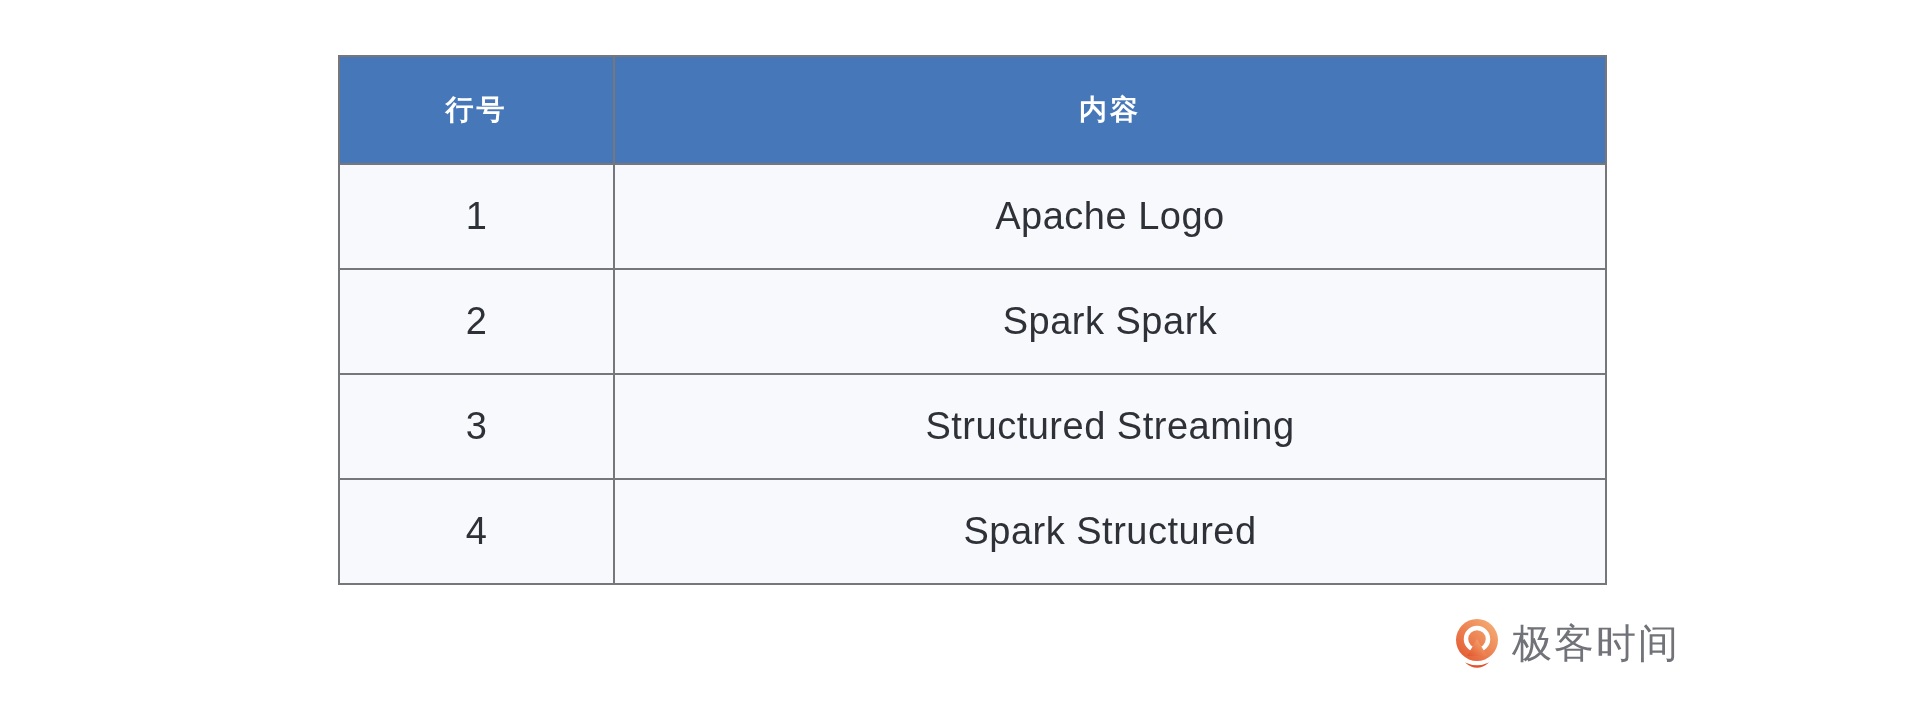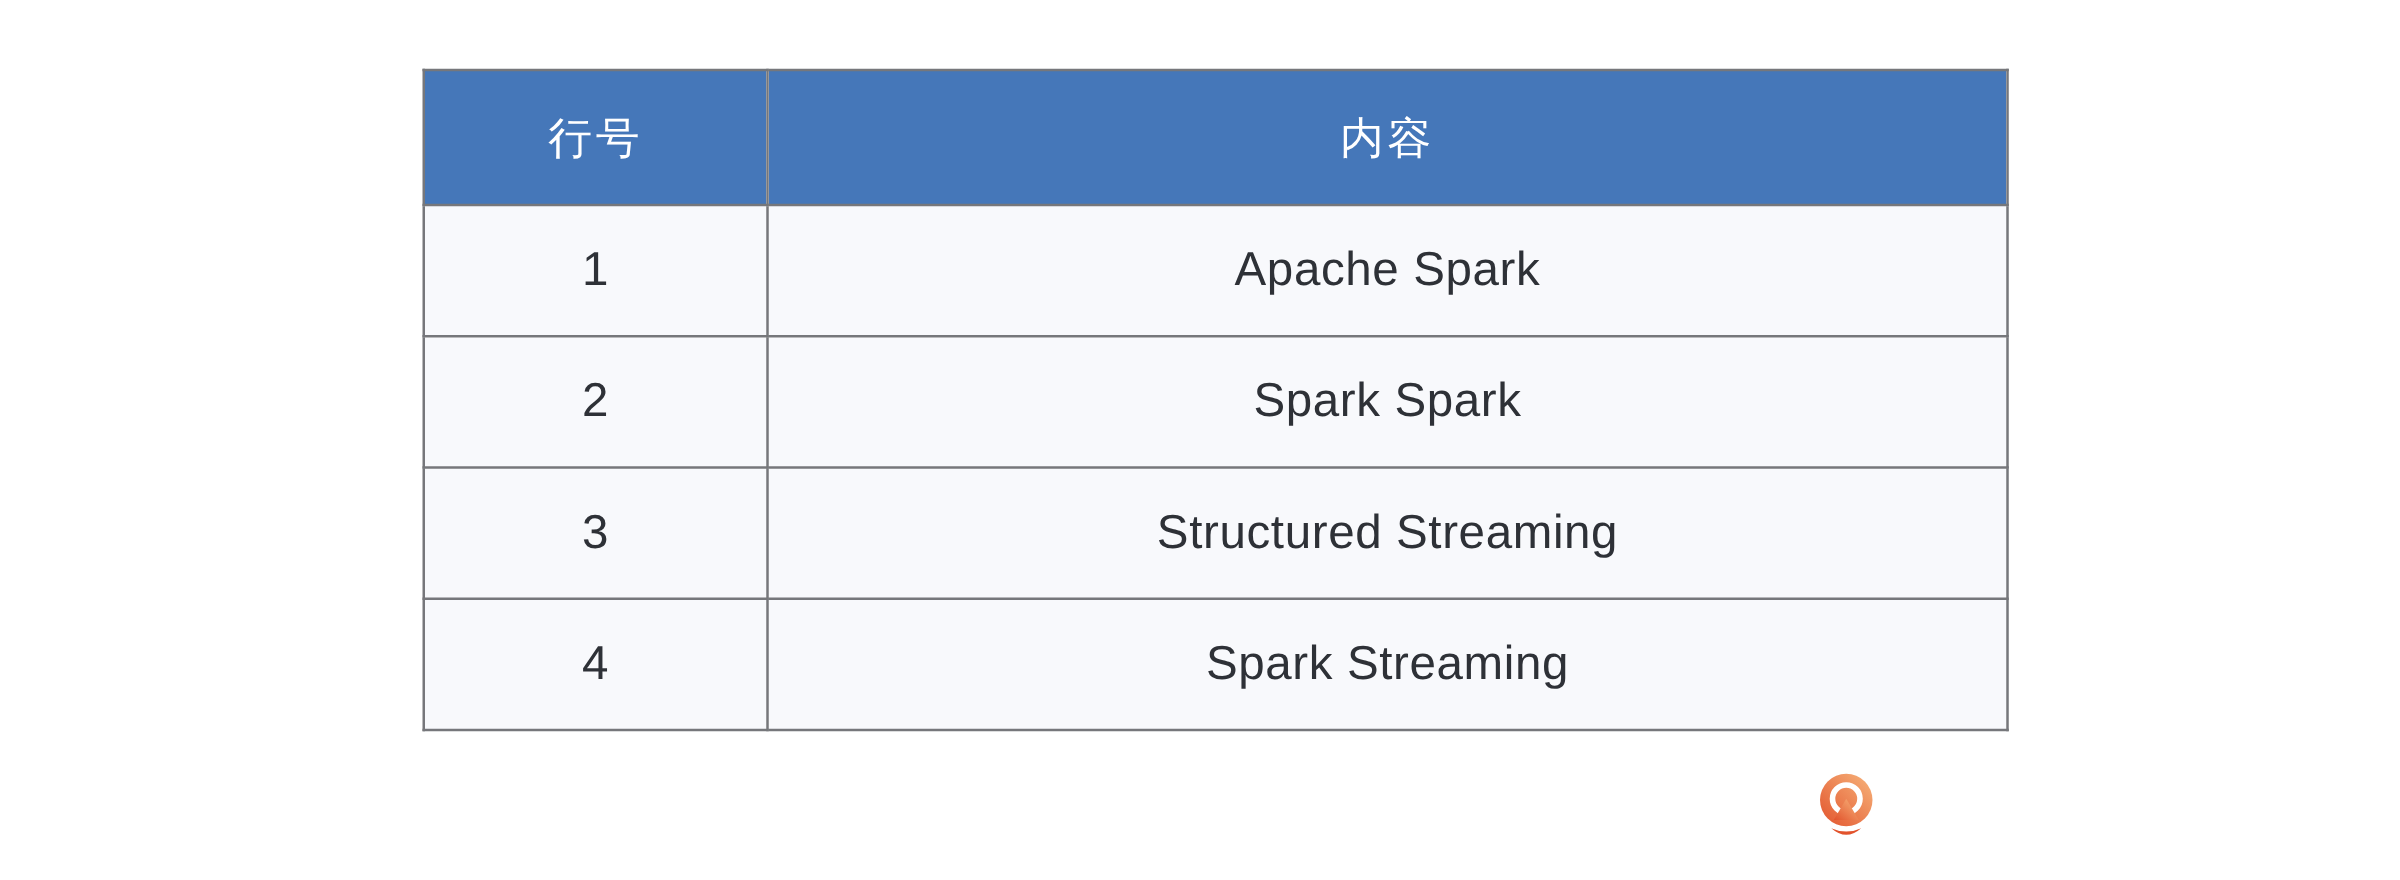--- a/index.html
+++ b/index.html
@@ -28,22 +28,22 @@
   .doc-table td {
     border: 2px solid #76777b;
     text-align: center;
     vertical-align: middle;
     padding: 0;
     overflow: hidden;
   }
   .doc-table thead th {
     background: #4577b9;
     color: #ffffff;
-    font-size: 35px;
-    font-weight: 400;
+    font-size: 28px;
+    font-weight: 700;
     height: 106px;
     letter-spacing: 3px;
   }
   .doc-table tbody td {
     background: #f8f9fc;
     color: #2e3137;
     font-size: 38px;
     font-weight: 400;
     height: 103px;
     letter-spacing: 0.5px;
@@ -81,33 +81,33 @@
   </colgroup>
   <thead>
     <tr>
       <th>行号</th>
       <th>内容</th>
     </tr>
   </thead>
   <tbody>
     <tr>
       <td>1</td>
-      <td>Apache Spark</td>
+      <td>Apache Logo</td>
     </tr>
     <tr>
       <td>2</td>
       <td>Spark Spark</td>
     </tr>
     <tr>
       <td>3</td>
       <td>Structured Streaming</td>
     </tr>
     <tr>
       <td>4</td>
-      <td>Spark Streaming</td>
+      <td>Spark Structured</td>
     </tr>
   </tbody>
 </table>
 
 <div class="brand">
   <svg class="brand-icon" viewBox="0 0 48 56" xmlns="http://www.w3.org/2000/svg" aria-hidden="true">
     <defs>
       <linearGradient id="gkg" x1="0%" y1="100%" x2="100%" y2="0%">
         <stop offset="0%" stop-color="#e2532c"></stop>
         <stop offset="100%" stop-color="#f7b57c"></stop>
@@ -117,13 +117,14 @@
     <circle cx="24" cy="22" r="21" fill="url(#gkg)"></circle>
 
     <circle cx="24" cy="21" r="11" fill="none" stroke="#ffffff" stroke-width="4.5"></circle>
 
     <path d="M24 21 L14 38 L34 38 Z" fill="url(#gkg)"></path>
 
     <path d="M1 37 L24 46 L47 37 L47 56 L1 56 Z" fill="#ffffff"></path>
 
     <path d="M12 44.5 Q24 55 36 44.5 Q24 50 12 44.5 Z" fill="#e2532c"></path>
   </svg>
+  <span class="brand-text">极客时间</span>
 </div>
 
 </body></html>

